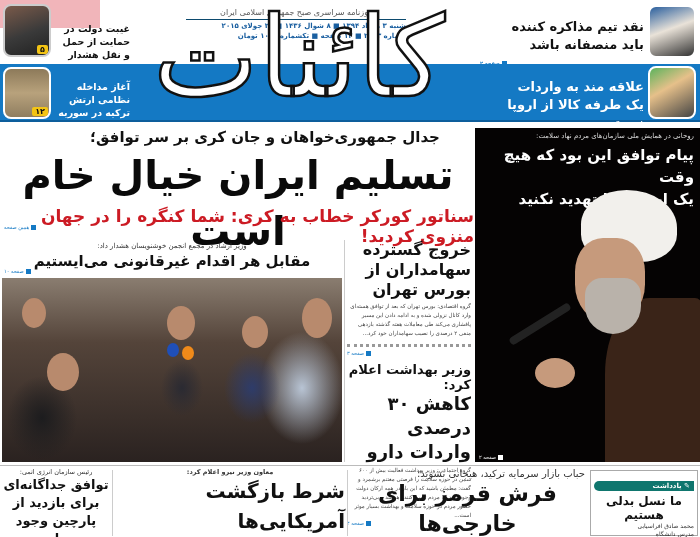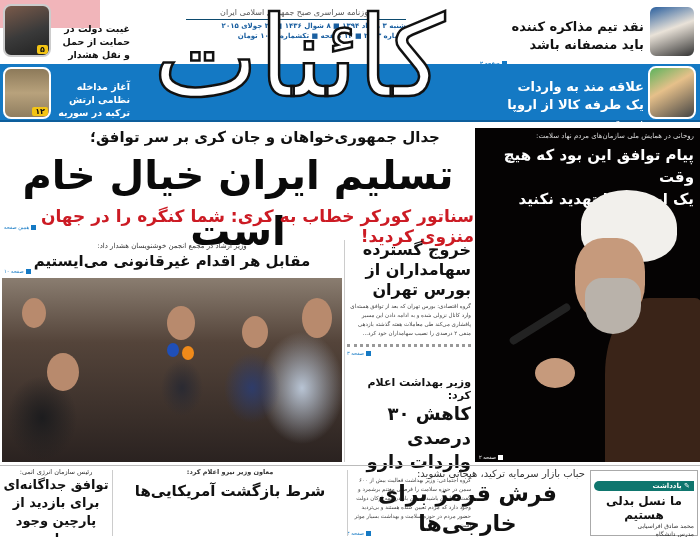--- a/index.html
+++ b/index.html
@@ -73,32 +73,32 @@
         radial-gradient(ellipse 50px 60px at 40px 140px, #1c1c1e 0%, transparent 70%),
         linear-gradient(180deg, #8a7d70 0%, #54443a 35%, #2a2220 100%);
     }
     .press-photo .head { position: absolute; border-radius: 50%; background: #b88a6d; }
     .press-photo .mic1 { position: absolute; width: 12px; height: 14px; border-radius: 50%; }
 
     
     .col-mid { left: 347px; top: 240px; width: 124px; text-align: right; }
     .mid-title1 { font-size: 16px; font-weight: bold; line-height: 20px; color: #111; }
     .body-small { font-size: 5.5px; color: #444; line-height: 9px; margin-top: 2px; }
-    .mid-kicker2 { font-size: 11px; font-weight: bold; color: #111; margin-top: 20px; }
+    .mid-kicker2 { font-size: 13px; font-weight: bold; color: #111; margin-top: 6px; }
     .mid-title2 { font-size: 18px; font-weight: bold; line-height: 24px; color: #111; }
     .dotline { height: 6px; border-bottom: 3px dotted #999; margin: 3px 0; }
 
     
     .bottom-rule { left: 0; top: 465px; width: 700px; height: 1px; background: #bbb; }
     .b1 { left: 2px; top: 468px; width: 108px; text-align: center; }
     .b1 .k { font-size: 6.5px; color: #333; }
     .b1 .t { font-size: 13px; font-weight: bold; line-height: 18px; }
     .b2 { left: 115px; top: 468px; width: 230px; text-align: right; }
     .b2 .k { font-size: 6.5px; color: #333; text-align: center; font-weight: bold; }
-    .b2 .t { font-size: 15px; font-weight: 900; line-height: 30px; text-align: center; }
+    .b2 .t { font-size: 20px; font-weight: 900; line-height: 30px; text-align: right; }
     .b3 { left: 350px; top: 468px; width: 235px; text-align: right; }
     .b3 .k { font-size: 10px; color: #333; text-align: right; }
     .b3 .t { font-size: 22px; font-weight: 900; line-height: 30px; text-align: center; }
     .b4 { left: 590px; top: 470px; width: 108px; height: 66px; border: 1px solid #aaa; text-align: right; padding: 2px 3px; }
     .b4 .label { background: #0f766e; color: #fff; font-size: 7px; font-weight: bold; border-radius: 6px 0 0 6px; padding: 1px 4px; display: inline-block; width: 100%; }
     .b4 .t { font-size: 12px; font-weight: bold; text-align: center; margin-top: 2px; }
     .b4 .a { font-size: 6px; color: #333; line-height: 8px; }
   </style>
 </head>
 <body>

